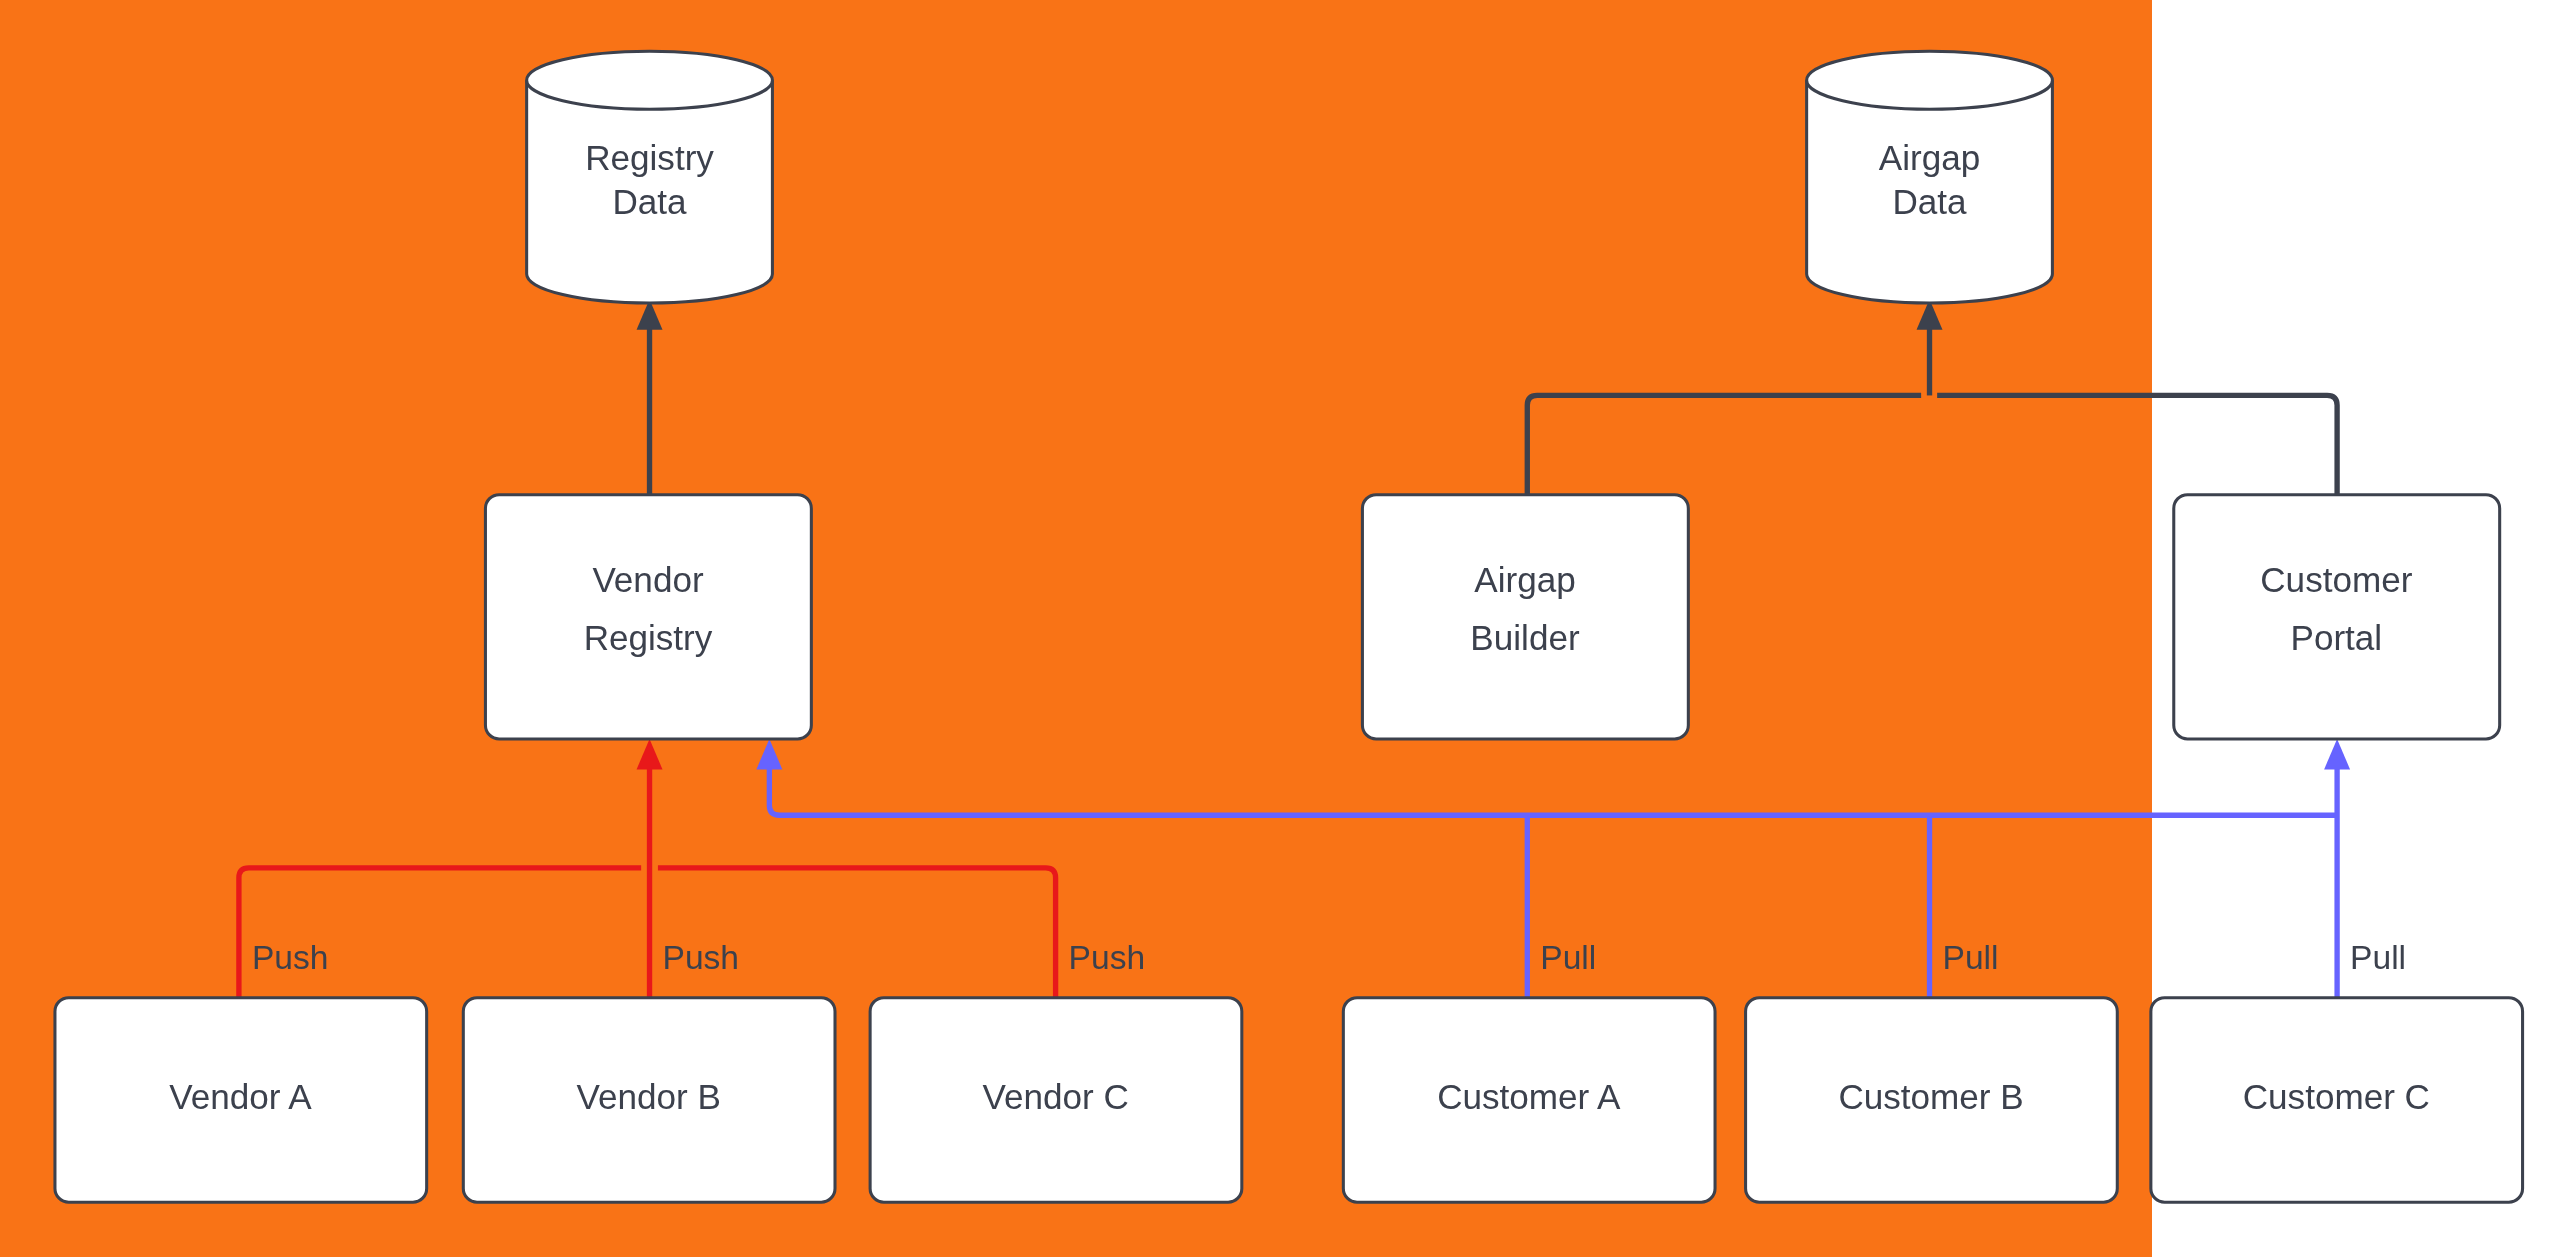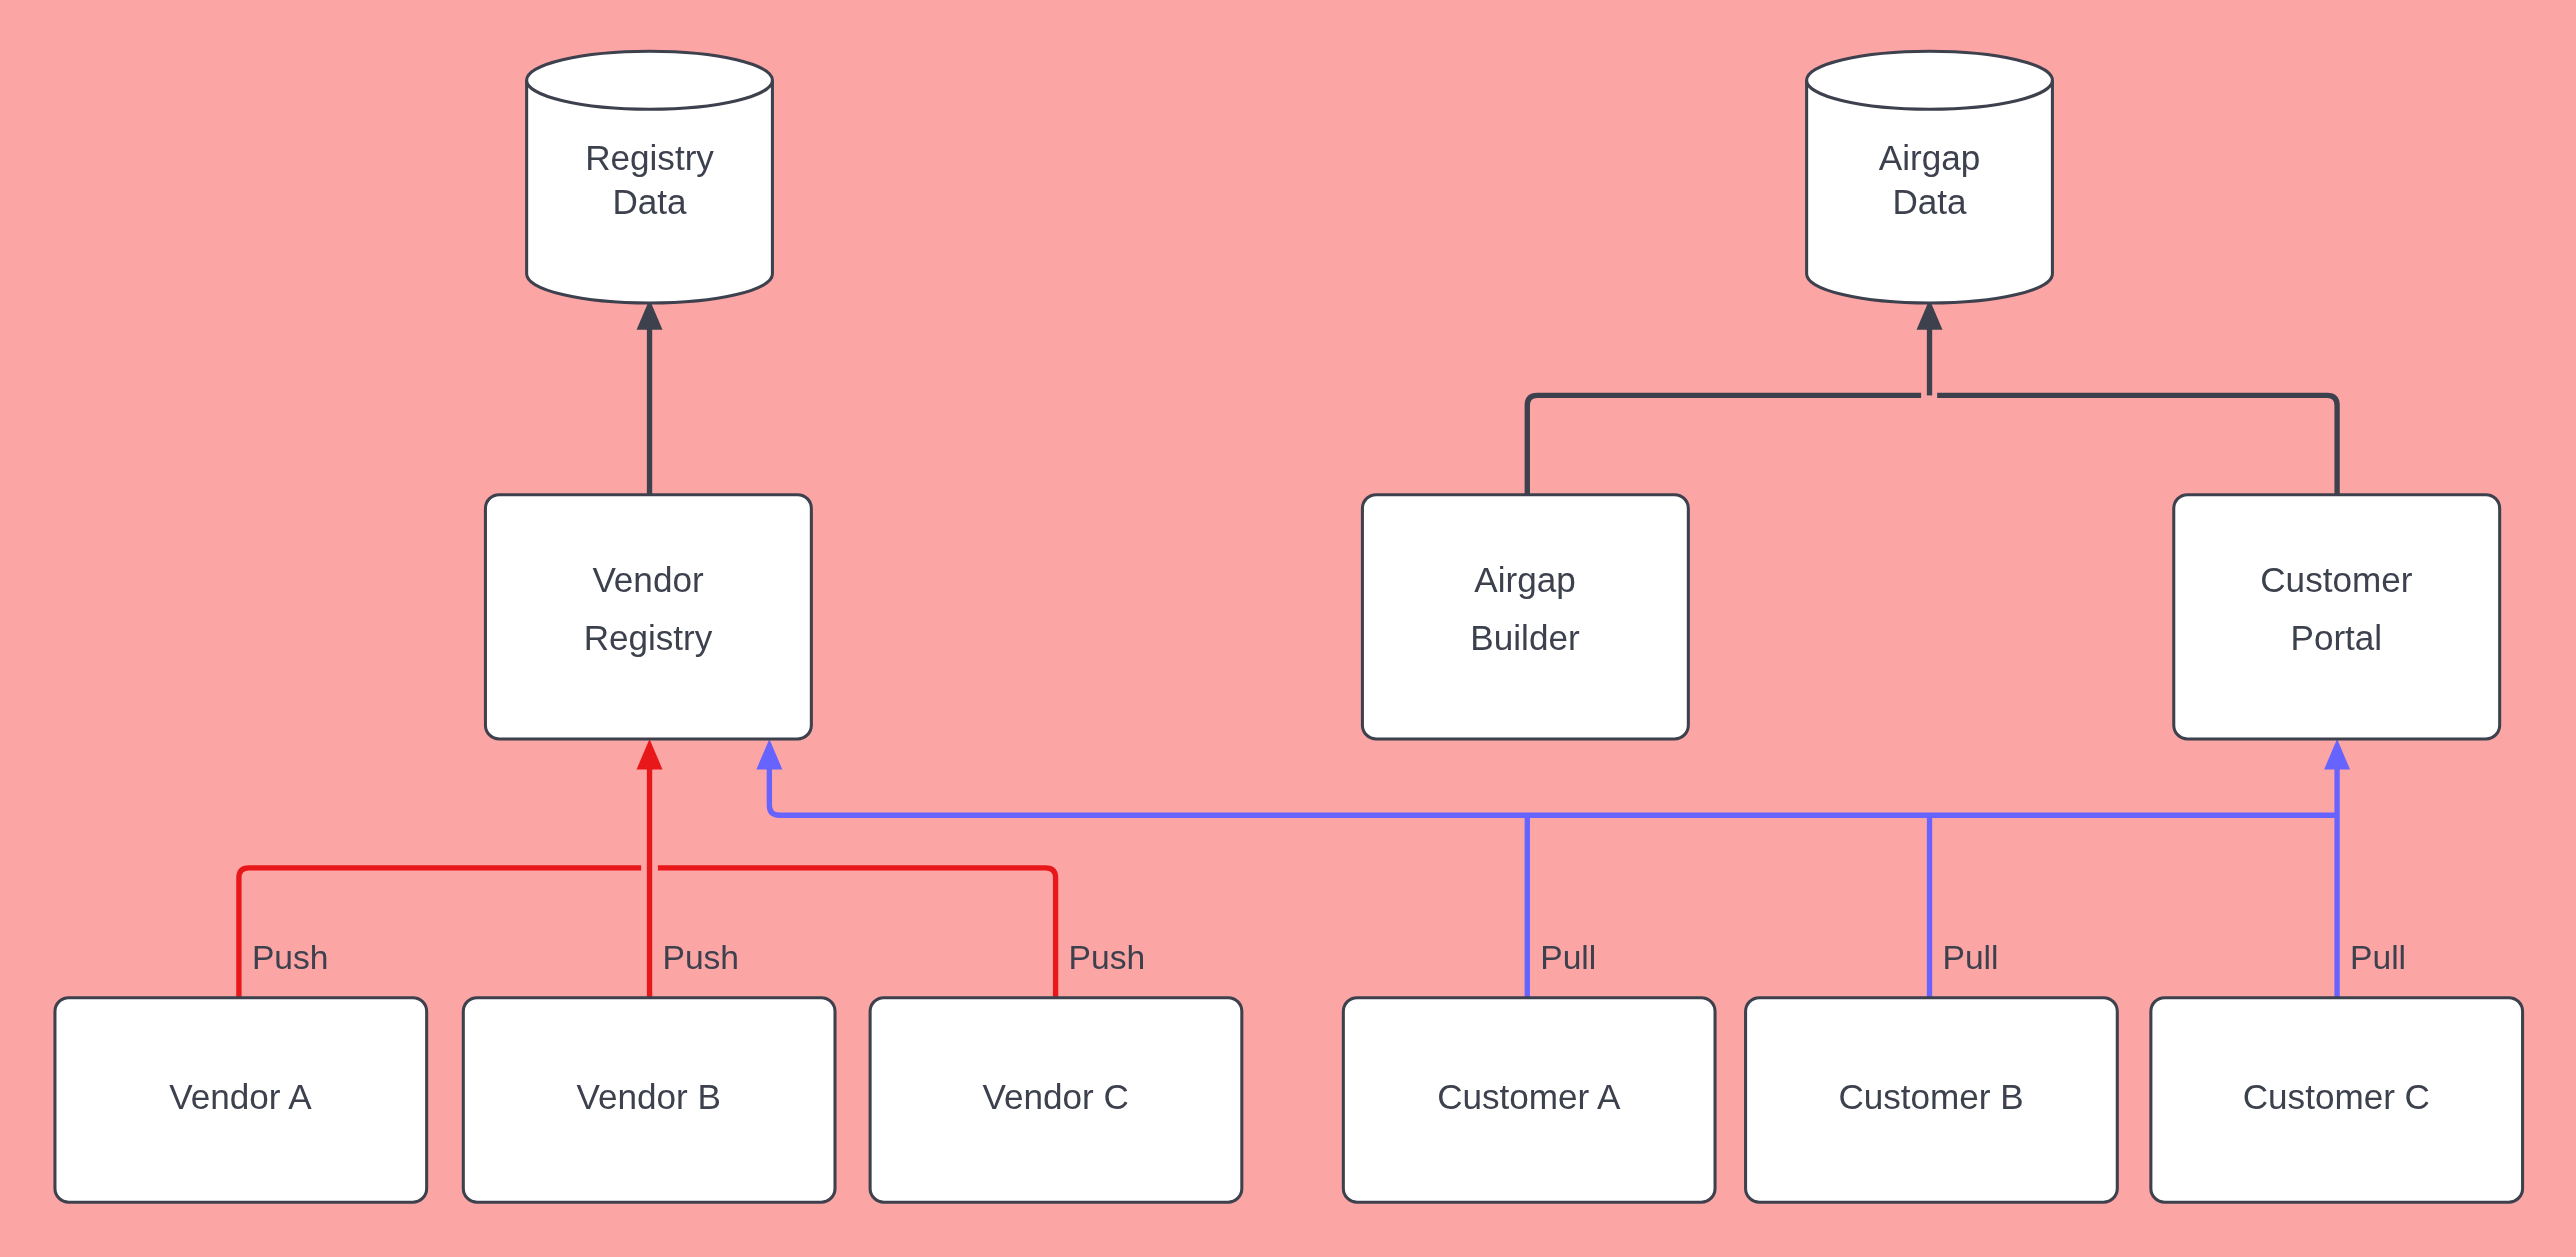--- a/index.html
+++ b/index.html
@@ -8,23 +8,23 @@
     background: #ffffff;
   }
   body {
     width: 2576px;
     height: 1258px;
     overflow: hidden;
     font-family: "Liberation Sans", sans-serif;
   }
   #diagram-root {
     position: relative;
-    width: 2576px;
+    width: 2152px;
     height: 1258px;
-    background: #fca5a5;
+    background: #f97316;
   }
   svg#diagram-svg {
     display: block;
     width: 2576px;
     height: 1258px;
   }
   .node-shape {
     fill: #ffffff;
     stroke: #3c414d;
     stroke-width: 4;

